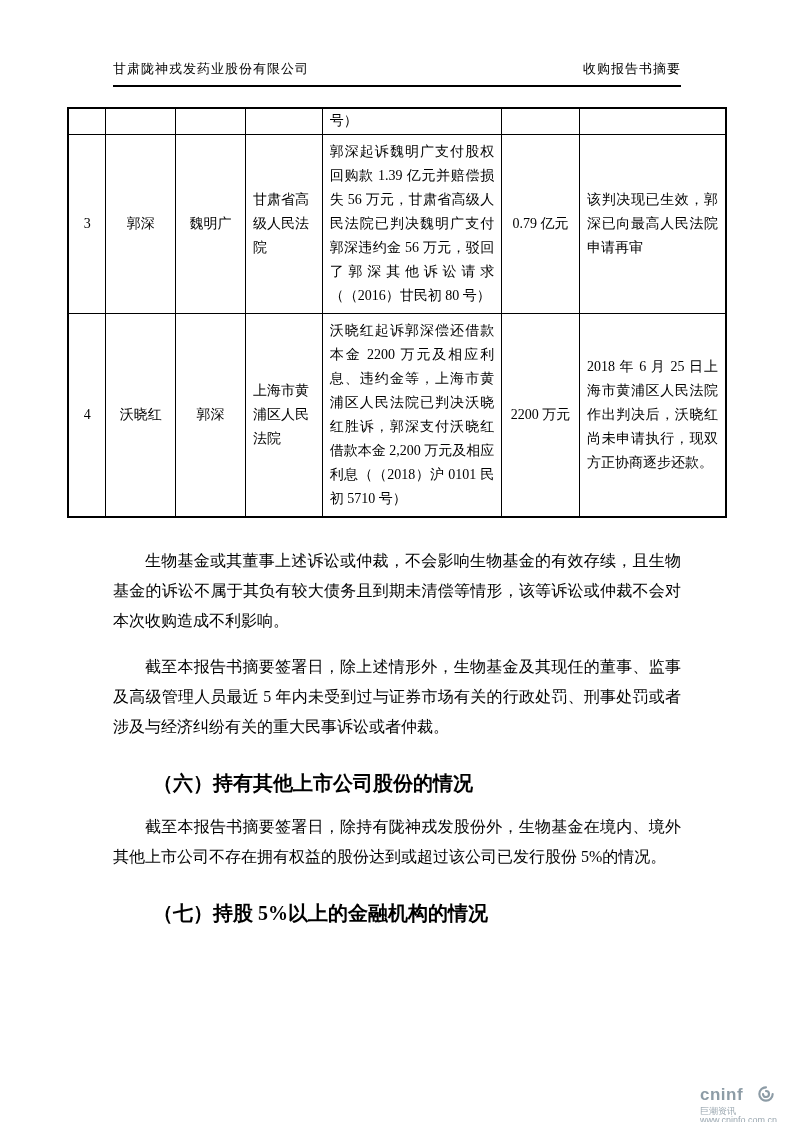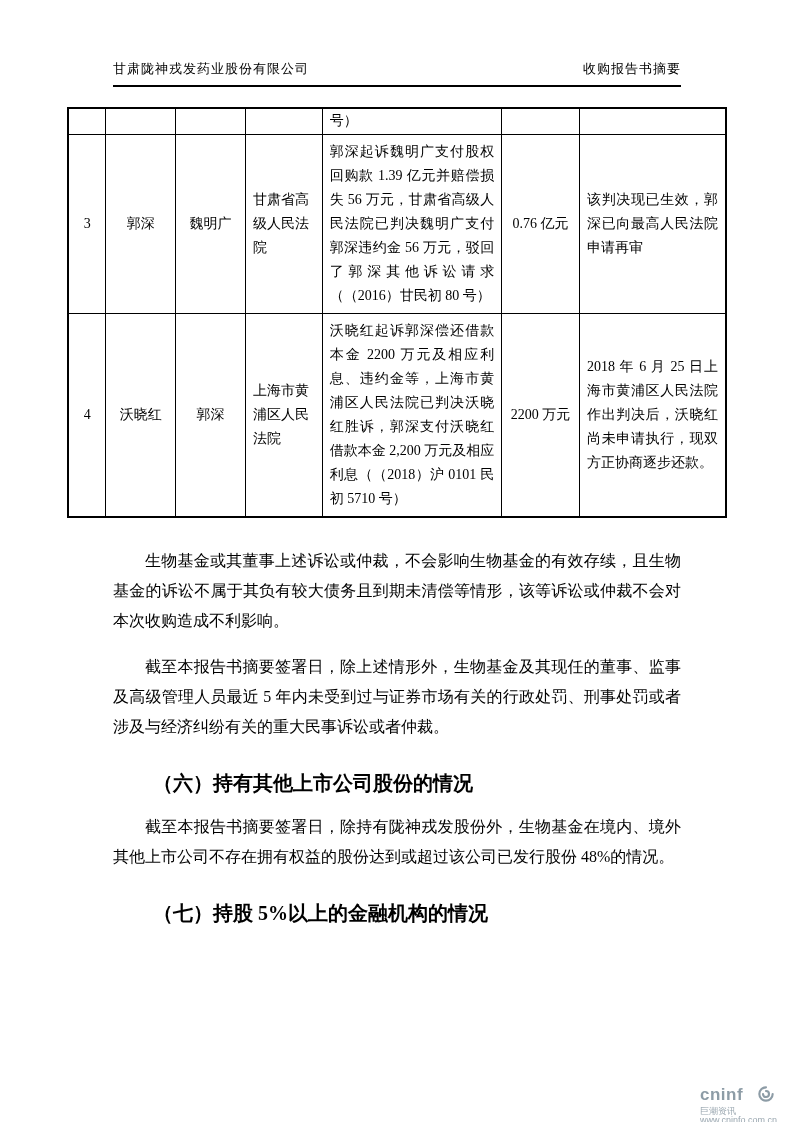--- a/index.html
+++ b/index.html
@@ -93,40 +93,40 @@
         <td>号）</td>
         <td class="ctr"></td>
         <td></td>
       </tr>
       <tr>
         <td class="ctr">3</td>
         <td class="ctr">郭深</td>
         <td class="ctr">魏明广</td>
         <td>甘肃省高级人民法院</td>
         <td class="jst">郭深起诉魏明广支付股权回购款 1.39 亿元并赔偿损失 56 万元，甘肃省高级人民法院已判决魏明广支付郭深违约金 56 万元，驳回了郭深其他诉讼请求（（2016）甘民初 80 号）</td>
-        <td class="ctr">0.76 亿元</td>
+        <td class="ctr">0.79 亿元</td>
         <td class="jst">该判决现已生效，郭深已向最高人民法院申请再审</td>
       </tr>
       <tr>
         <td class="ctr">4</td>
         <td class="ctr">沃晓红</td>
         <td class="ctr">郭深</td>
         <td>上海市黄浦区人民法院</td>
         <td class="jst">沃晓红起诉郭深偿还借款本金 2200 万元及相应利息、违约金等，上海市黄浦区人民法院已判决沃晓红胜诉，郭深支付沃晓红借款本金 2,200 万元及相应利息（（2018）沪 0101 民初 5710 号）</td>
         <td class="ctr">2200 万元</td>
         <td class="jst">2018 年 6 月 25 日上海市黄浦区人民法院作出判决后，沃晓红尚未申请执行，现双方正协商逐步还款。</td>
       </tr>
     </tbody>
   </table>
 
   <div class="body-text">
     <p>生物基金或其董事上述诉讼或仲裁，不会影响生物基金的有效存续，且生物基金的诉讼不属于其负有较大债务且到期未清偿等情形，该等诉讼或仲裁不会对本次收购造成不利影响。</p>
     <p>截至本报告书摘要签署日，除上述情形外，生物基金及其现任的董事、监事及高级管理人员最近 5 年内未受到过与证券市场有关的行政处罚、刑事处罚或者涉及与经济纠纷有关的重大民事诉讼或者仲裁。</p>
     <h3>（六）持有其他上市公司股份的情况</h3>
-    <p class="after-h">截至本报告书摘要签署日，除持有陇神戎发股份外，生物基金在境内、境外其他上市公司不存在拥有权益的股份达到或超过该公司已发行股份 48%的情况。</p>
+    <p class="after-h">截至本报告书摘要签署日，除持有陇神戎发股份外，生物基金在境内、境外其他上市公司不存在拥有权益的股份达到或超过该公司已发行股份 5%的情况。</p>
     <h3>（七）持股 5%以上的金融机构的情况</h3>
   </div>
 
 
   <div class="logo">
     <div class="brand-row">
       <span class="brand">cninf</span>
       <span>
         <svg width="16" height="16" viewBox="0 0 24 24" aria-hidden="true">
           <path d="M12 2a10 10 0 1 0 10 10" fill="none" stroke="#8d9ca6" stroke-width="3.2" stroke-linecap="round"></path>

